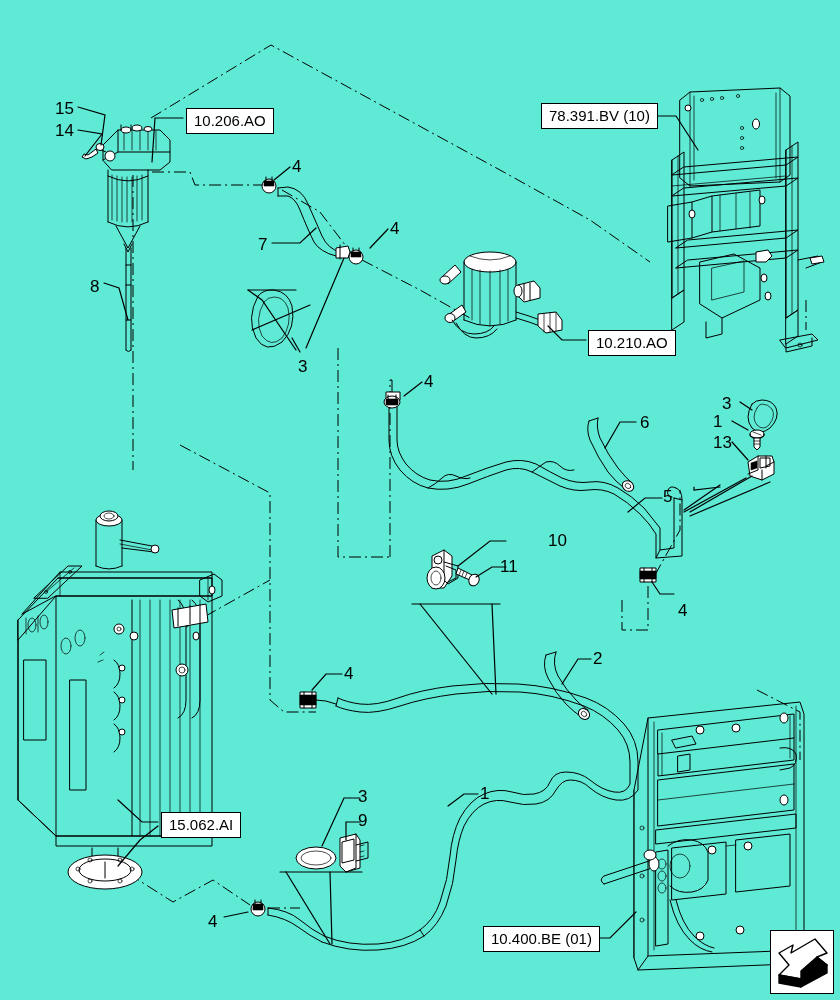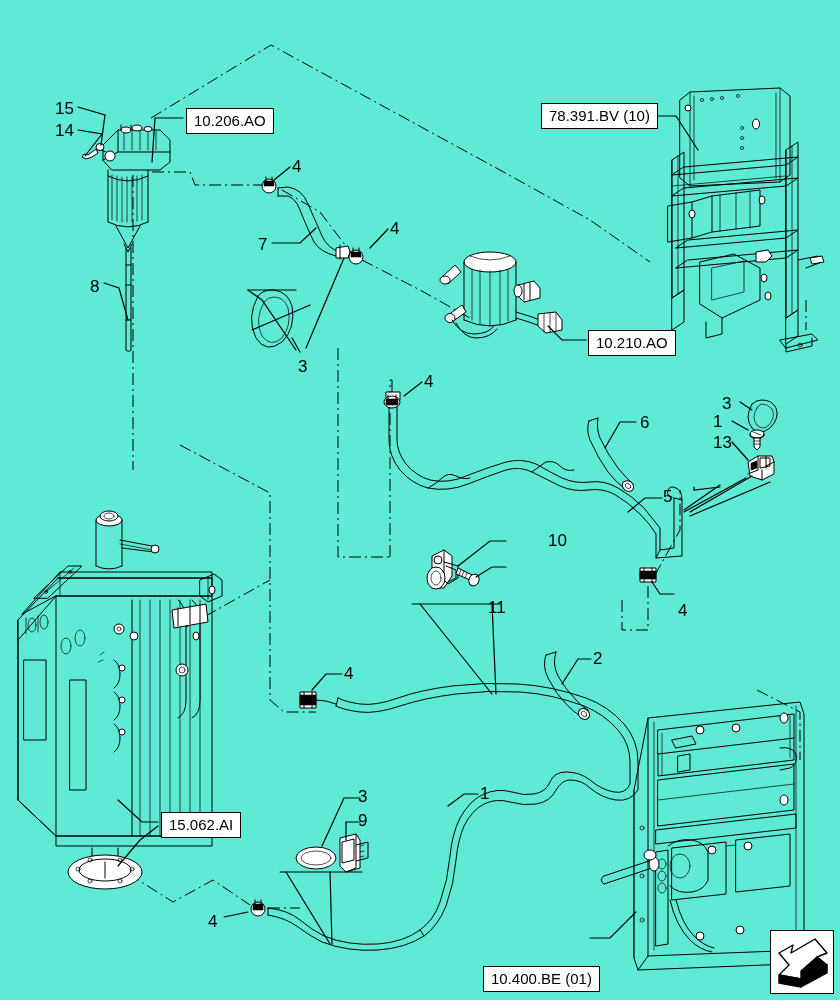--- a/index.html
+++ b/index.html
@@ -557,37 +557,37 @@
   </svg>
 
   <div class="callout-box" style="left:186px;top:108px;">10.206.AO</div>
 
   <div class="callout-box" style="left:541px;top:103px;">78.391.BV (10)</div>
 
   <div class="callout-box" style="left:588px;top:330px;">10.210.AO</div>
 
   <div class="callout-box" style="left:161px;top:812px;">15.062.AI</div>
 
-  <div class="callout-box" style="left:483px;top:966px;">10.400.BE (01)</div>
+  <div class="callout-box" style="left:483px;top:926px;">10.400.BE (01)</div>
 
   <div class="itemnum" style="left:55px;top:100px;">15</div>
   <div class="itemnum" style="left:55px;top:122px;">14</div>
   <div class="itemnum" style="left:90px;top:278px;">8</div>
   <div class="itemnum" style="left:292px;top:158px;">4</div>
   <div class="itemnum" style="left:258px;top:236px;">7</div>
   <div class="itemnum" style="left:390px;top:220px;">4</div>
   <div class="itemnum" style="left:298px;top:358px;">3</div>
   <div class="itemnum" style="left:424px;top:373px;">4</div>
   <div class="itemnum" style="left:640px;top:414px;">6</div>
   <div class="itemnum" style="left:722px;top:395px;">3</div>
   <div class="itemnum" style="left:713px;top:413px;">1</div>
   <div class="itemnum" style="left:713px;top:434px;">13</div>
   <div class="itemnum" style="left:663px;top:488px;">5</div>
   <div class="itemnum" style="left:508px;top:532px;margin-left:40px;">10</div>
-  <div class="itemnum" style="left:488px;top:558px;margin-top:41px;">11</div>
+  <div class="itemnum" style="left:500px;top:558px;">11</div>
   <div class="itemnum" style="left:678px;top:602px;">4</div>
   <div class="itemnum" style="left:593px;top:650px;">2</div>
   <div class="itemnum" style="left:344px;top:665px;">4</div>
   <div class="itemnum" style="left:358px;top:788px;">3</div>
   <div class="itemnum" style="left:358px;top:812px;">9</div>
   <div class="itemnum" style="left:480px;top:785px;">1</div>
   <div class="itemnum" style="left:208px;top:913px;">4</div>
 
   <div class="orient-box" style="left:770px;top:930px;width:62px;height:62px;">
     <svg viewBox="0 0 62 62" width="62" height="62" xmlns="http://www.w3.org/2000/svg">

